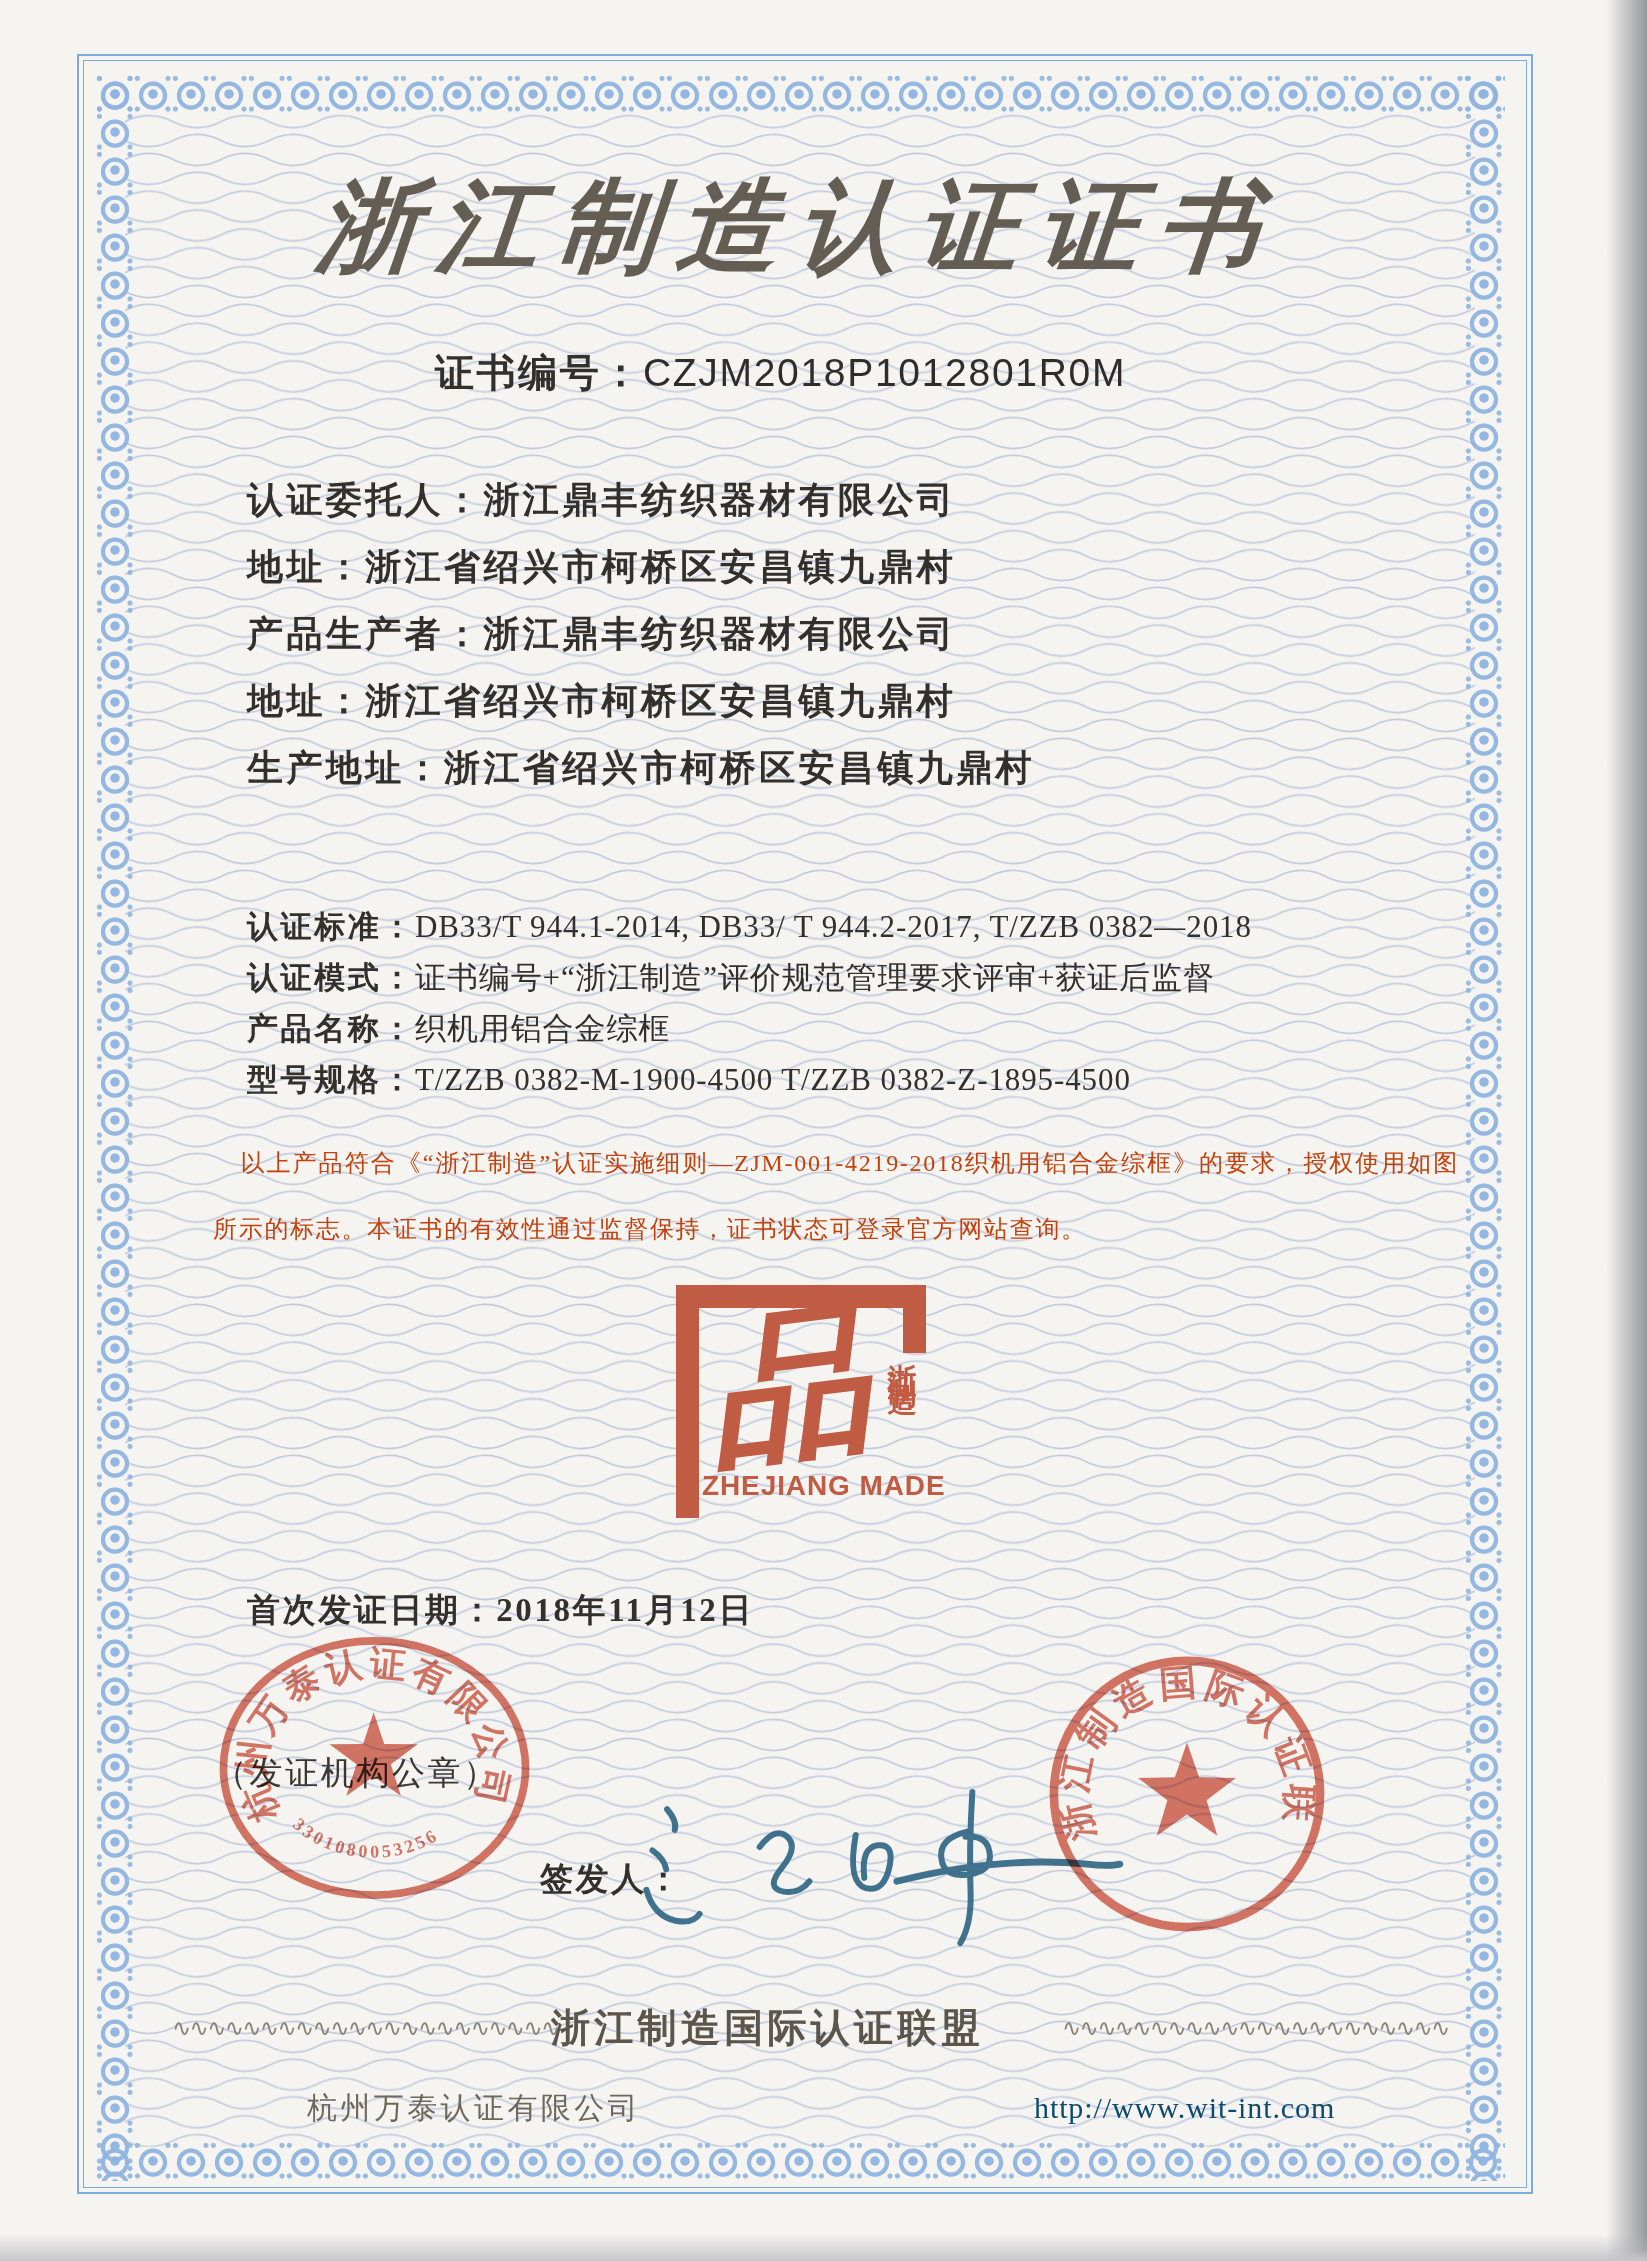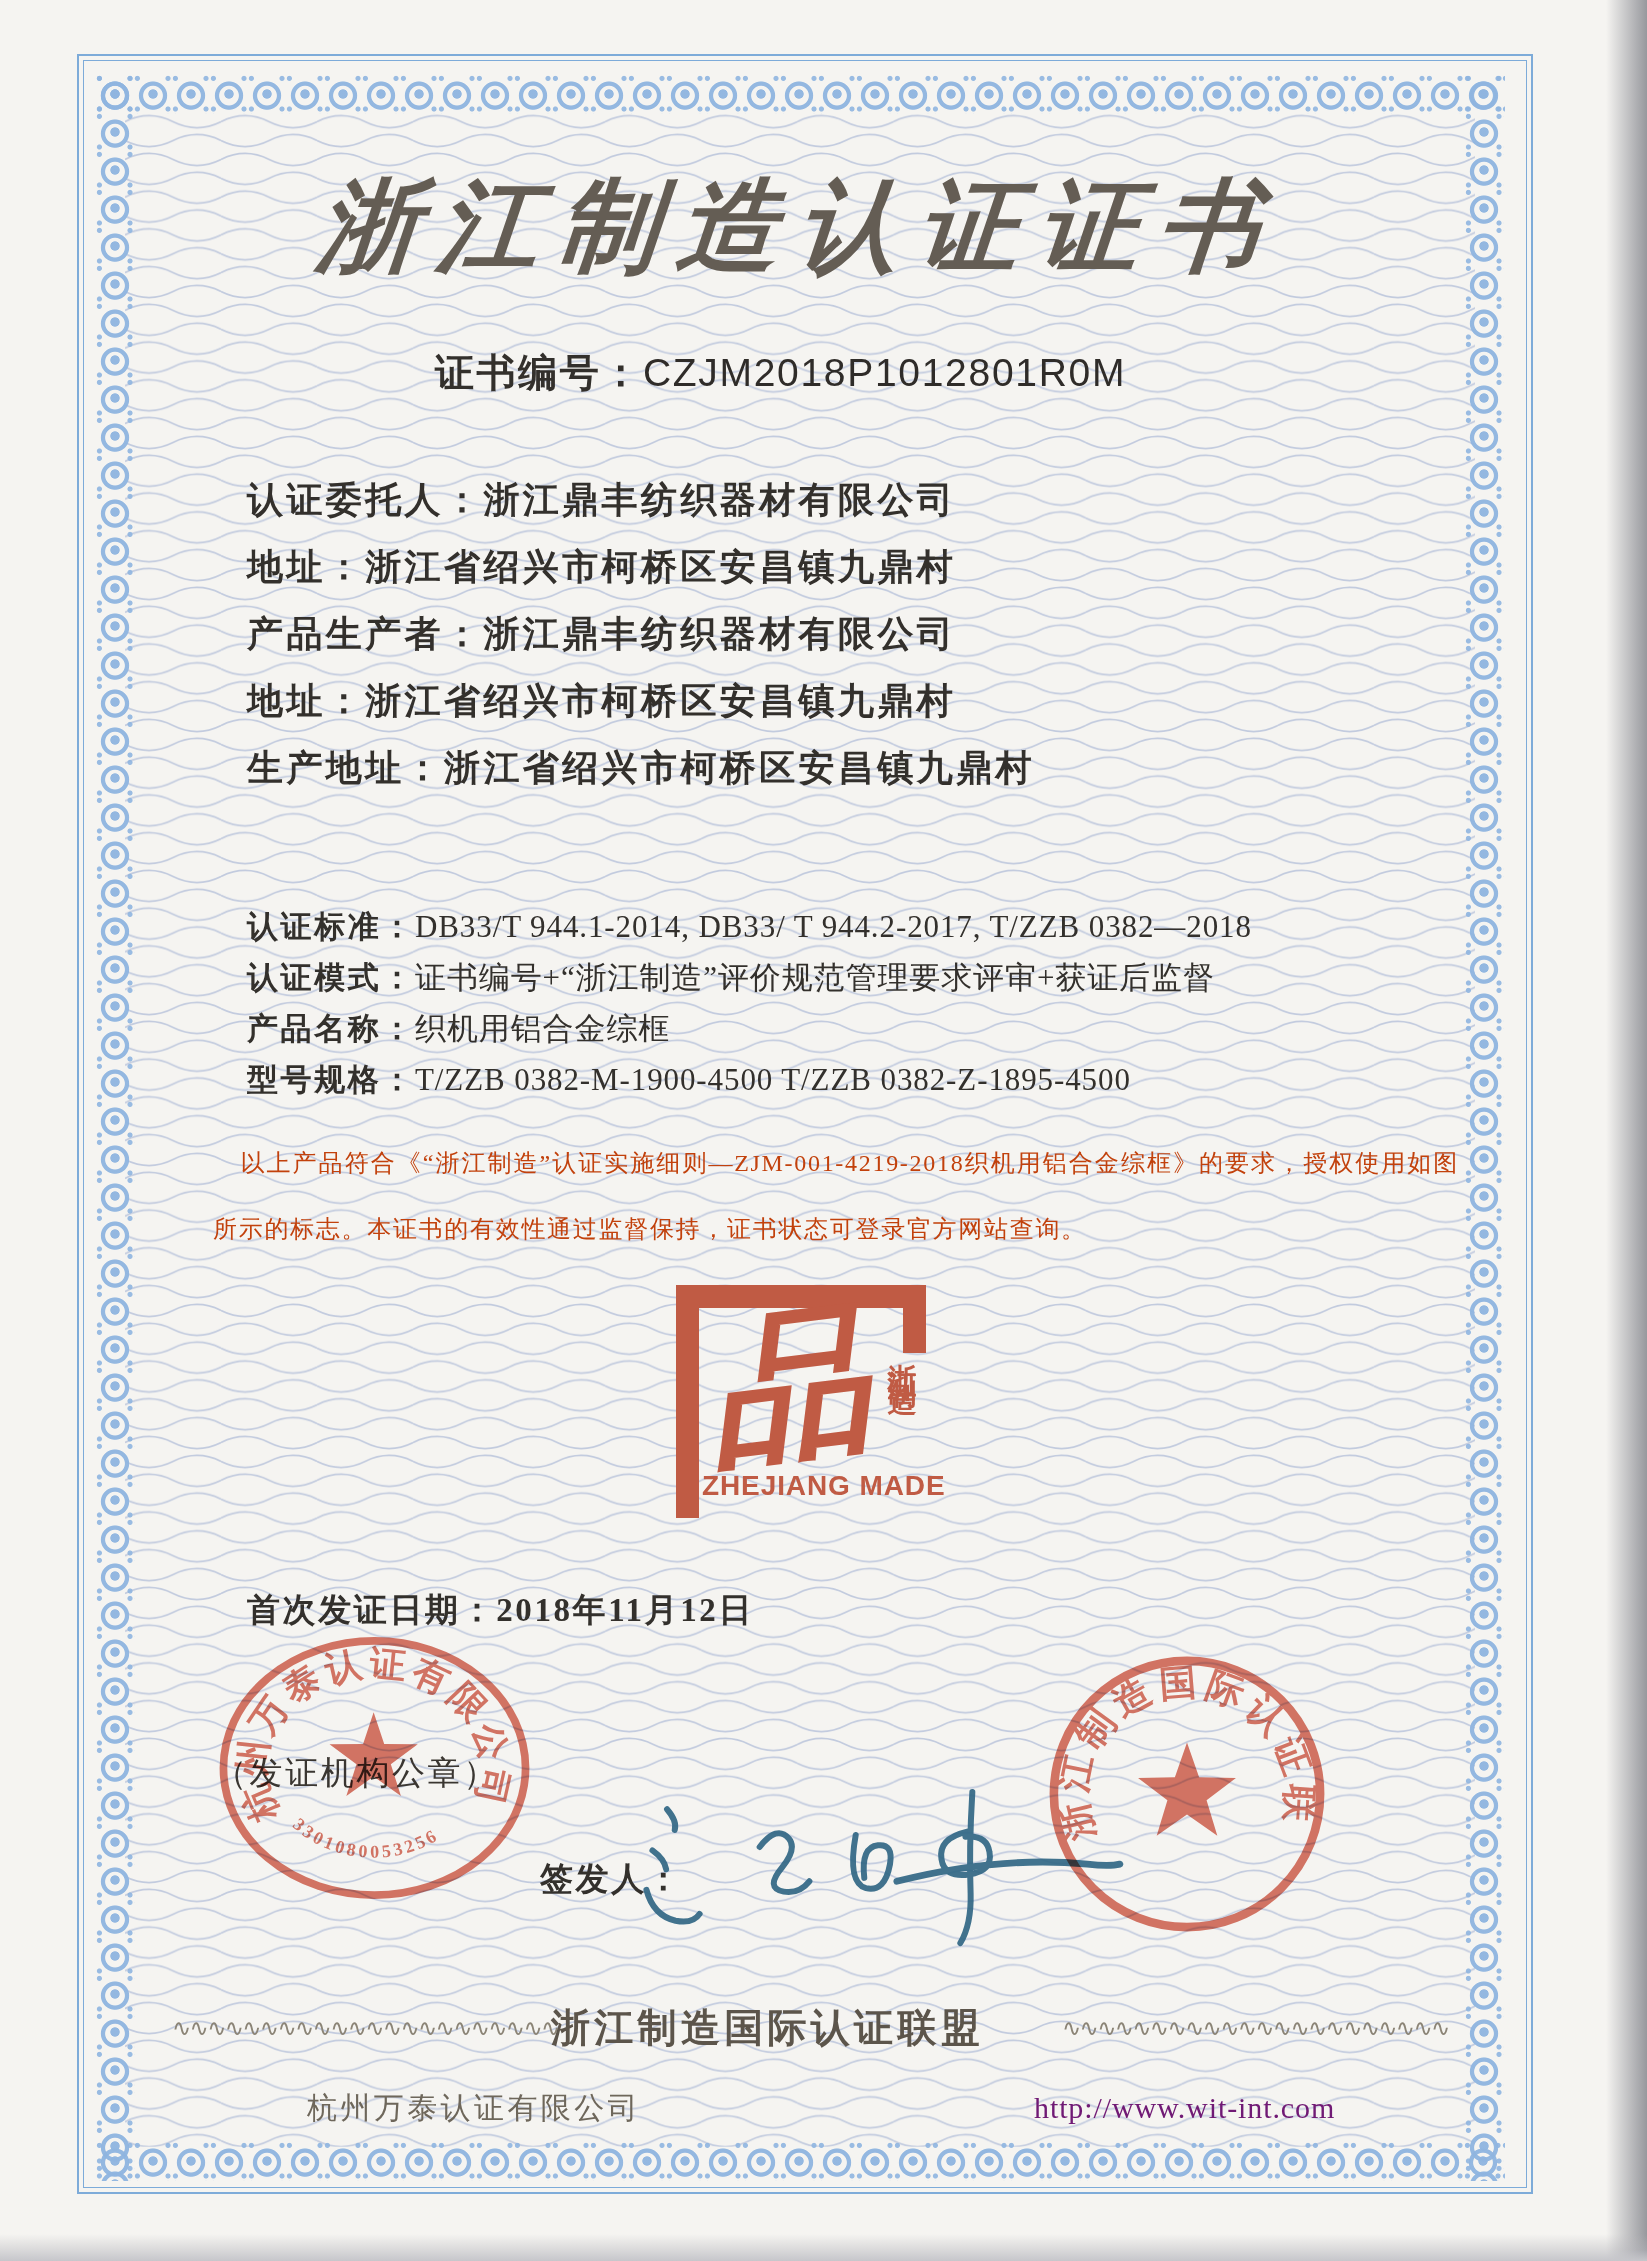--- a/index.html
+++ b/index.html
@@ -76,21 +76,21 @@
   .stamp{position:absolute;z-index:4;mix-blend-mode:multiply;opacity:.85;filter:blur(0.4px);}
   .stamp-left{left:208px;top:1628px;width:333px;height:280px;}
   .stamp-right{left:1041px;top:1648px;width:292px;height:292px;}
   .stamp text{font-weight:bold;fill:#d4604e;}
   
   .footer-title{position:absolute;left:0;right:112px;top:2001px;z-index:2;text-align:center;font-size:39px;font-weight:bold;letter-spacing:4.3px;color:#5c554b;}
   .flourish{position:absolute;top:2015px;z-index:2;font-size:23px;letter-spacing:-1.7px;color:#8b8476;font-family:"DejaVu Sans",sans-serif;}
   .flourish-left{left:172px;}
   .flourish-right{left:1062px;}
   .footer-issuer{position:absolute;left:307px;top:2091px;z-index:2;font-size:30px;line-height:33px;letter-spacing:3.4px;color:#6e675b;}
-  .footer-url{position:absolute;left:1034px;top:2091px;z-index:2;font-size:30px;line-height:33px;letter-spacing:0.9px;color:#701a75;}
+  .footer-url{position:absolute;left:1034px;top:2091px;z-index:2;font-size:30px;line-height:33px;letter-spacing:0.9px;color:#0c4a6e;}
   
   .scan-right{position:absolute;top:0;right:0;width:41px;height:100%;z-index:6;
     background:linear-gradient(90deg, rgba(160,161,166,0) 0%, rgba(150,151,157,.45) 45%, #97989d 100%);}
   .scan-bottom{position:absolute;left:0;bottom:0;width:100%;height:27.5px;z-index:6;
     background:linear-gradient(180deg, rgba(190,190,195,0) 0%, rgba(183,183,189,.45) 60%, #c6c6cb 100%);}
 </style>
 </head>
 <body>
 
 <div class="page">

